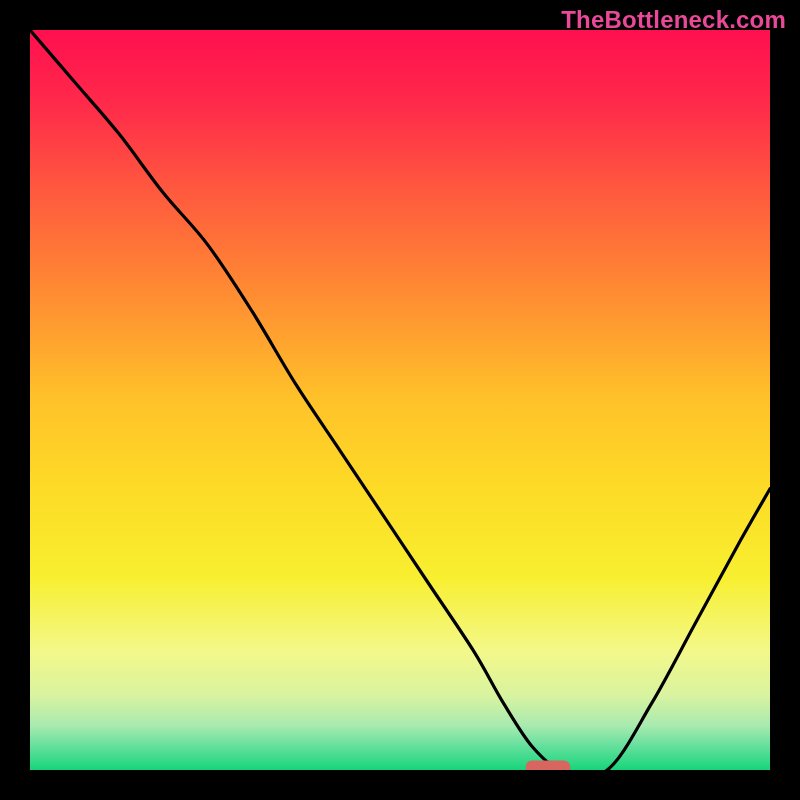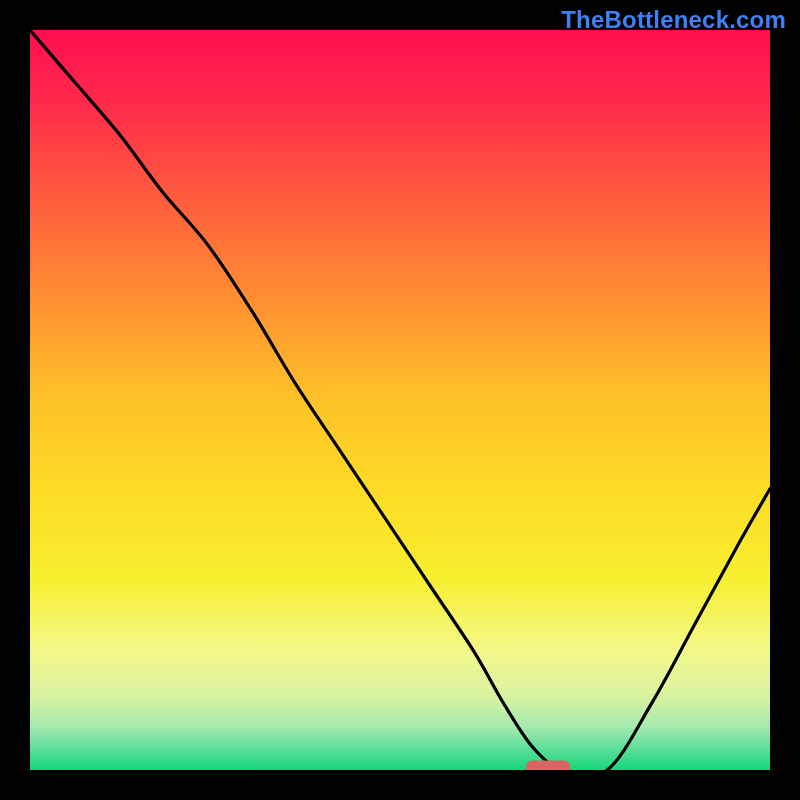--- a/index.html
+++ b/index.html
@@ -18,21 +18,21 @@
     height: 800px;
     background: #000;
   }
   .watermark {
     position: absolute;
     top: 6px;
     right: 14px;
     font-family: Arial, Helvetica, sans-serif;
     font-size: 24px;
     font-weight: 600;
-    color: #3b82f6;
+    color: #ec4899;
     letter-spacing: 0.2px;
   }
   .plot {
     position: absolute;
     left: 30px;
     top: 30px;
     width: 740px;
     height: 740px;
   }
   svg {

